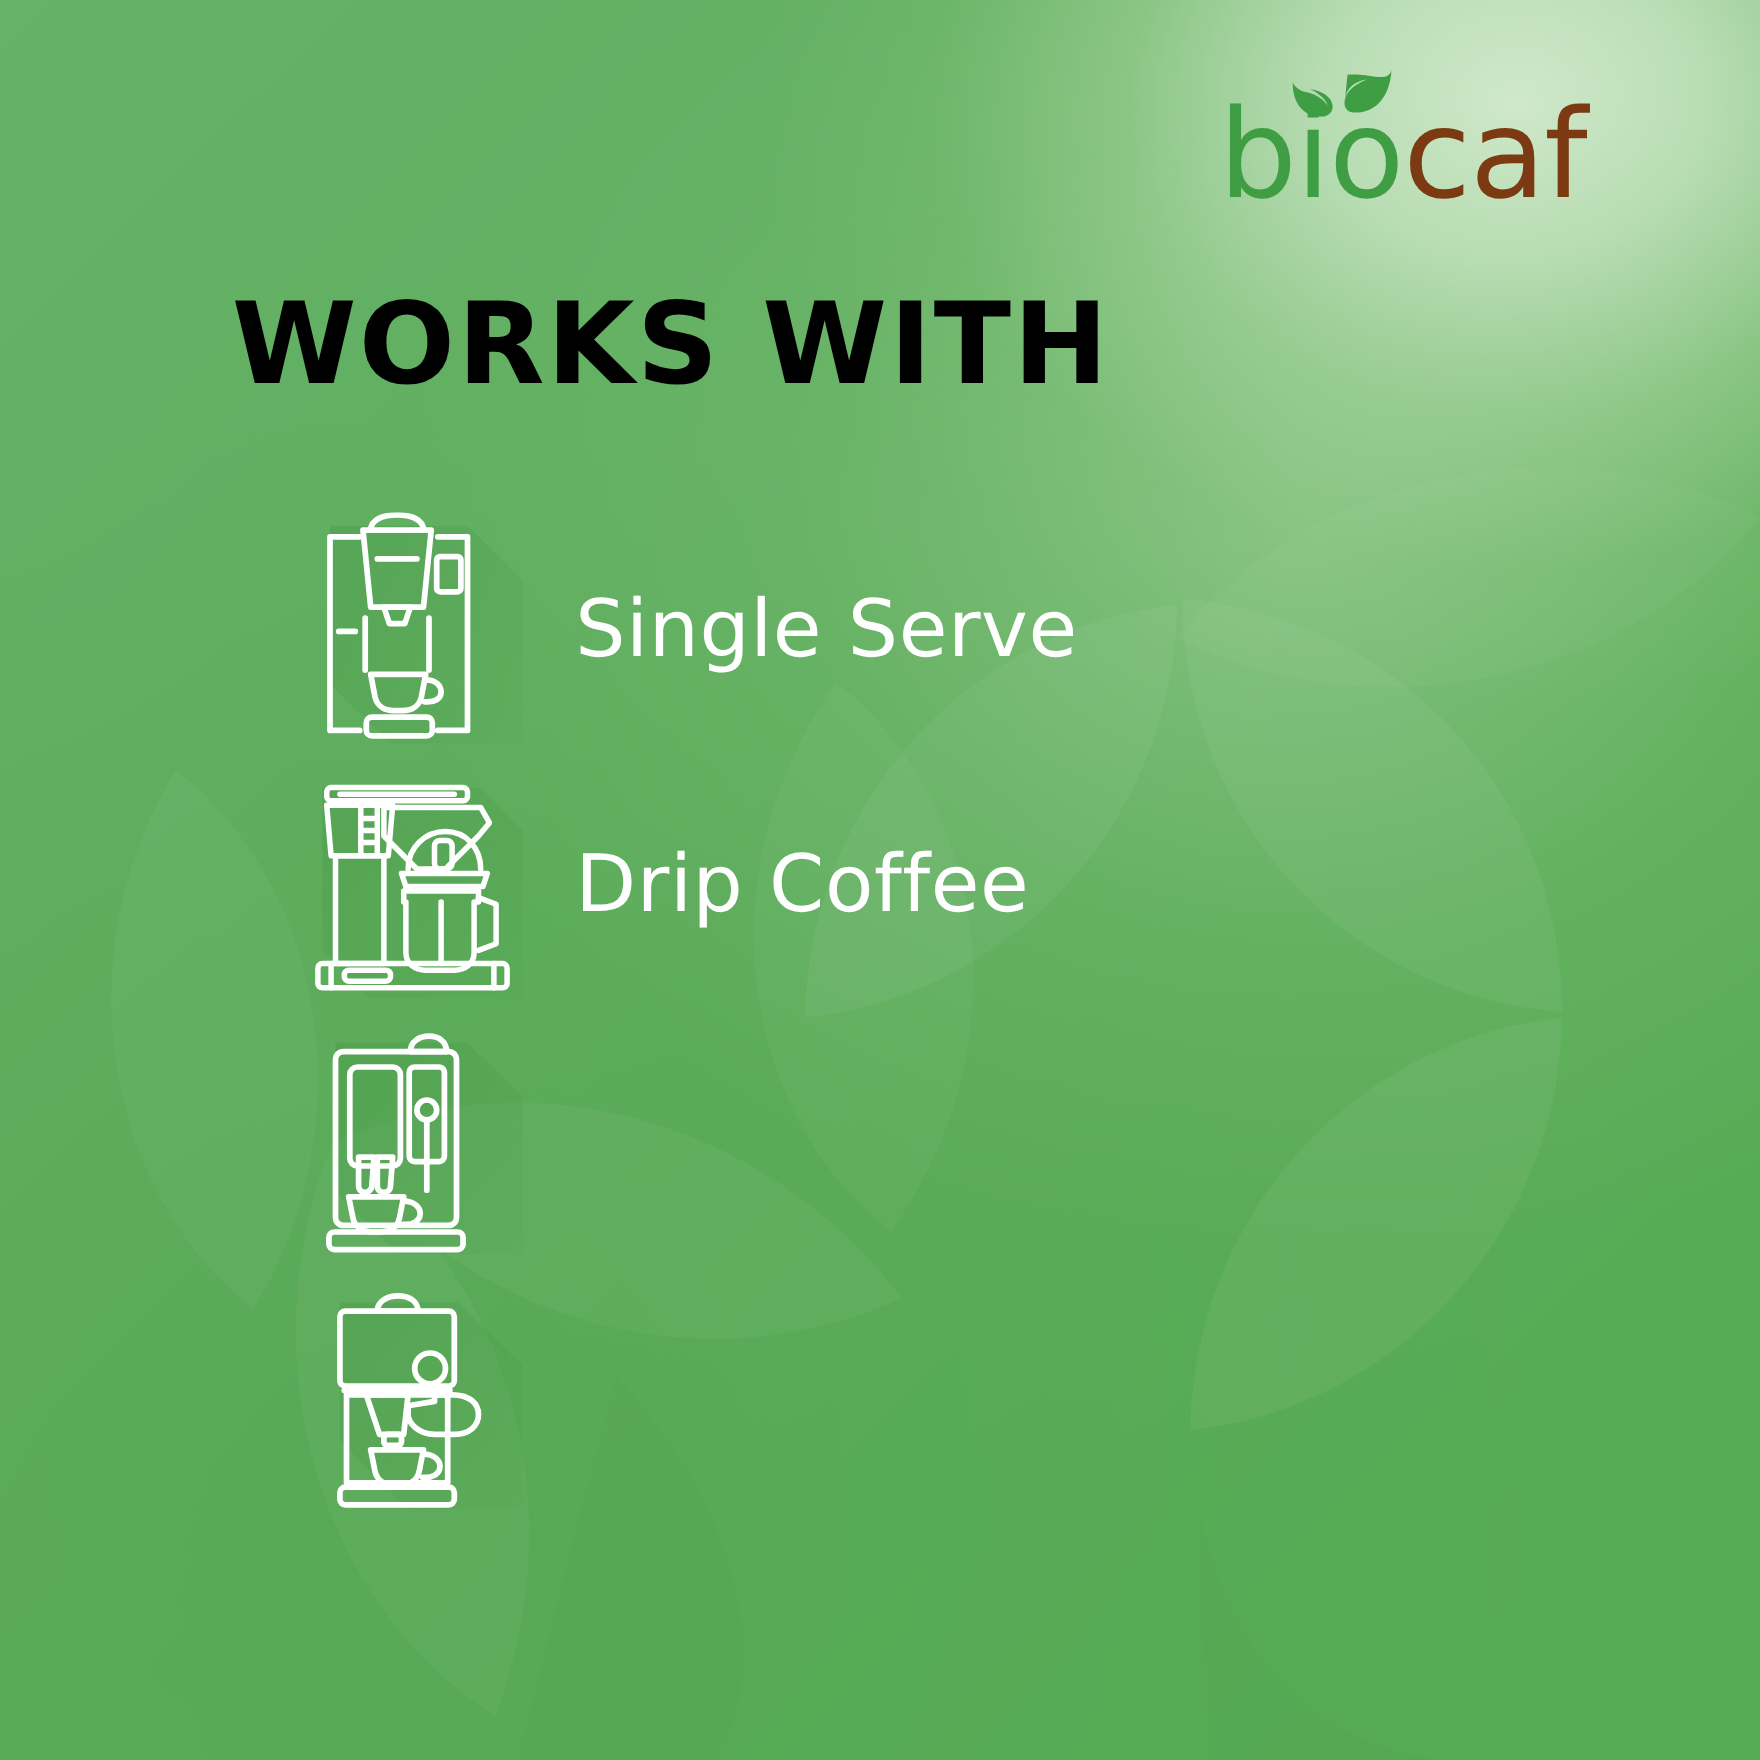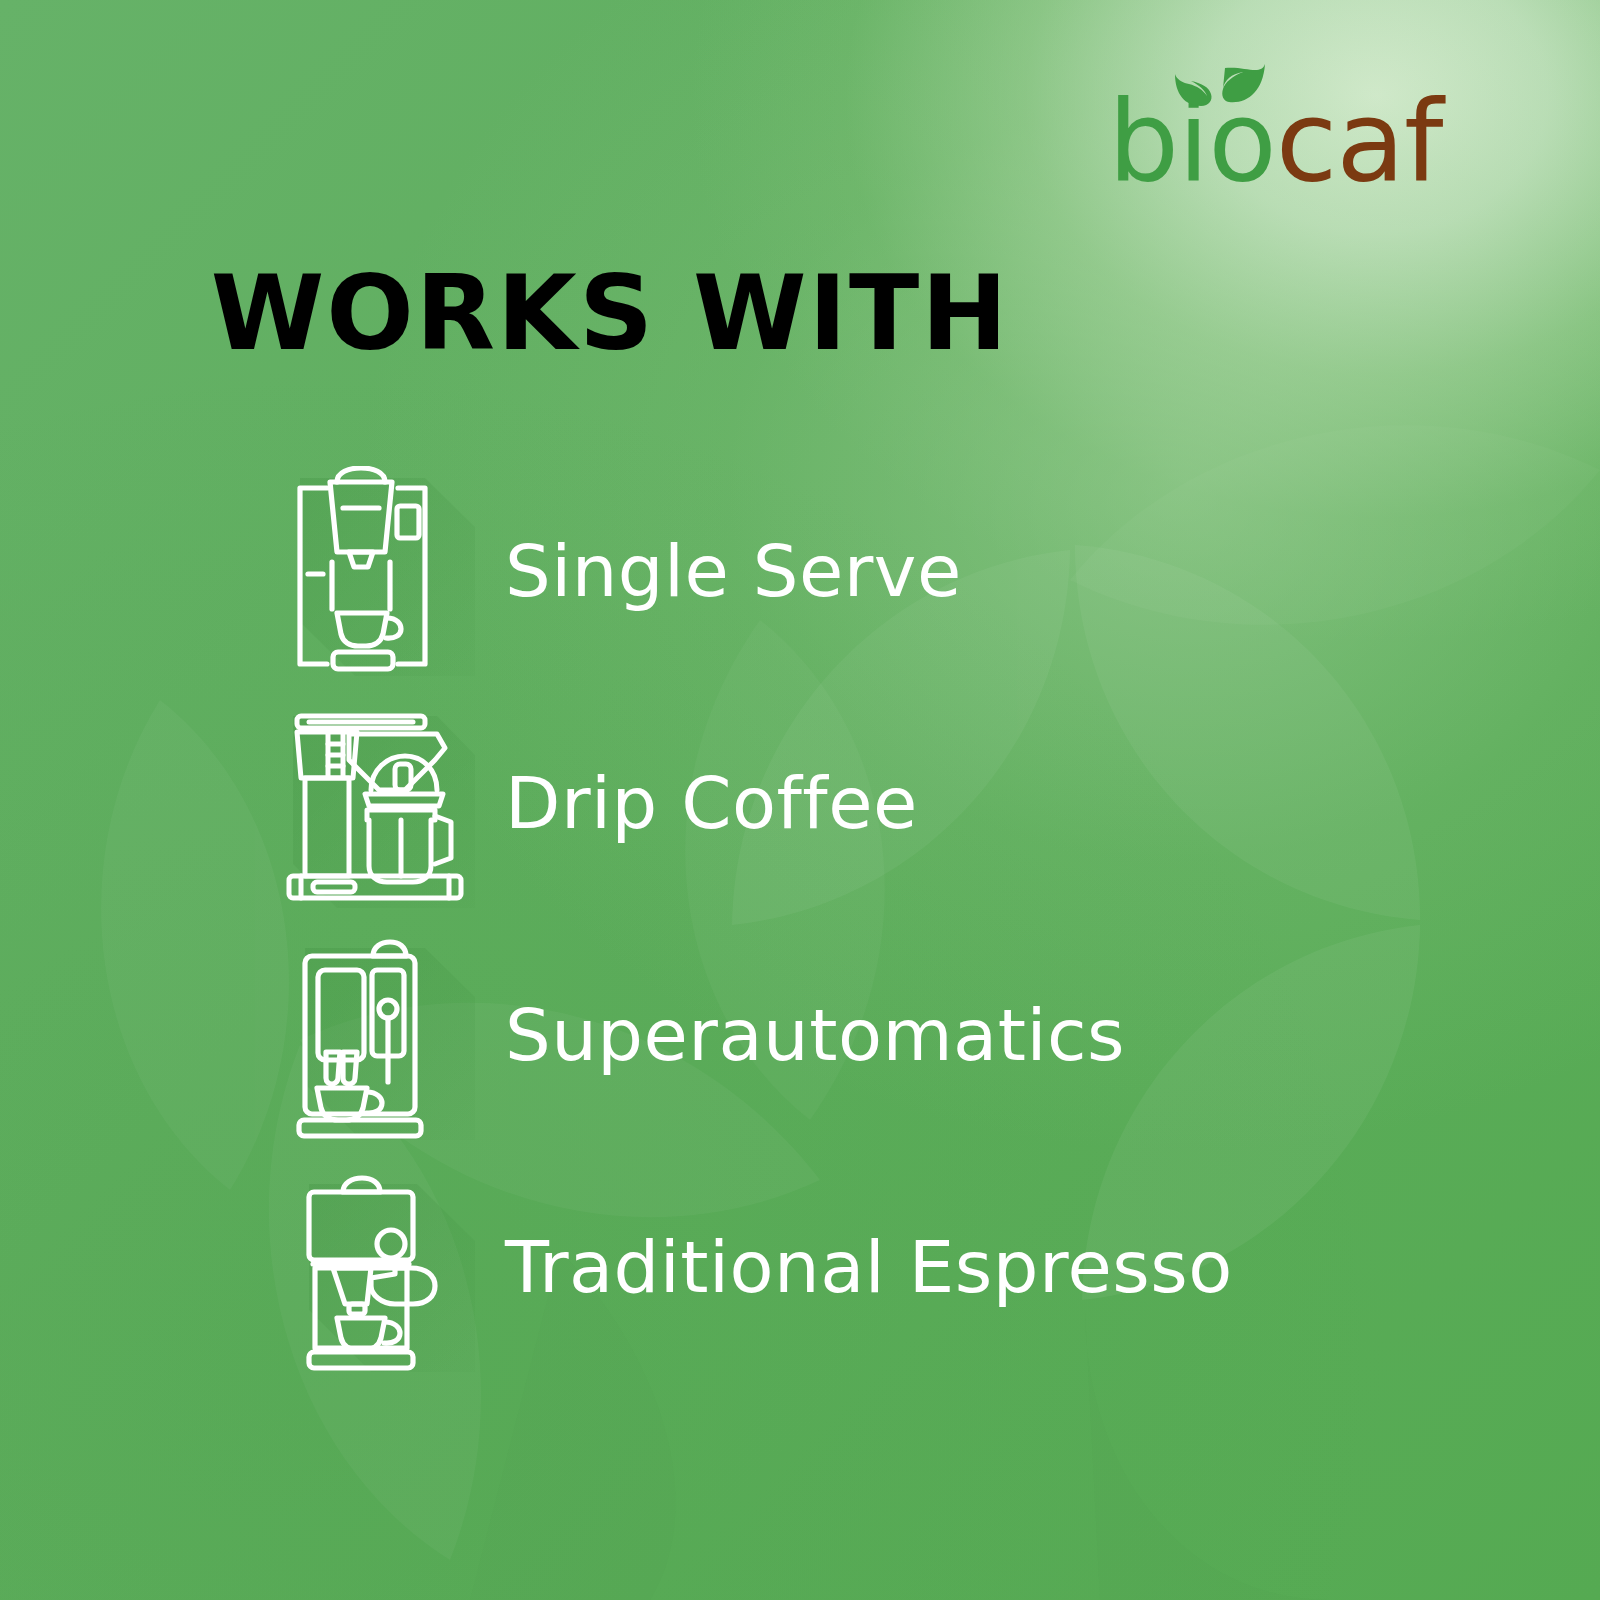--- a/index.html
+++ b/index.html
@@ -130,20 +130,21 @@
     z-index: 2;
   }
   .row-label {
     color: #ffffff;
     font-family: "DejaVu Sans", sans-serif;
     font-size: 72px;
     font-weight: 400;
     letter-spacing: 0.5px;
     line-height: 1;
     white-space: nowrap;
+    margin-left: 18px;
   }
 </style>
 </head>
 <body>
 
 <div class="canvas">
 
   <div class="bg-base"></div>
 
   <svg class="bg-leaves" width="1600" height="1600" viewBox="0 0 1600 1600" aria-hidden="true">
@@ -296,21 +297,20 @@
             <circle cx="113" cy="79" r="9"></circle>
             <path d="M113 88 L113 152"></path>
 
             <path d="M42 158 L92 158 L88 178 C86 186 79 190 71 190 L63 190 C55 190 48 186 46 178 Z"></path>
             <path d="M92 162 C102 162 107 168 107 173 C107 180 100 184 91 183"></path>
 
             <rect x="24" y="190" width="122" height="16" rx="5"></rect>
           </g>
         </svg>
       </div>
-      <div class="row-label">Superautomatics</div>
     </div>
 
     <div class="row">
       <div class="icon-wrap">
         <svg class="icon-svg" viewBox="0 0 200 210" aria-hidden="true">
           <defs>
             <linearGradient id="sh4" x1="0" y1="0" x2="1" y2="1">
               <stop offset="0%" stop-color="#3f8f3f" stop-opacity="0.30"></stop>
               <stop offset="100%" stop-color="#3f8f3f" stop-opacity="0.05"></stop>
             </linearGradient>
@@ -333,17 +333,16 @@
 
             <path d="M96 116 L120 112 L120 106 L136 106 C152 106 160 114 160 124 C160 134 152 142 138 142 L120 142 C106 142 96 132 96 124 Z"></path>
 
             <path d="M62 156 L110 156 L106 176 C104 184 97 188 89 188 L83 188 C75 188 68 184 66 176 Z"></path>
             <path d="M110 160 C120 160 125 166 125 171 C125 178 118 182 109 181"></path>
 
             <rect x="34" y="190" width="104" height="16" rx="5"></rect>
           </g>
         </svg>
       </div>
-      <div class="row-label">Traditional Espresso</div>
     </div>
 
   </div>
 </div>
 
 </body></html>

